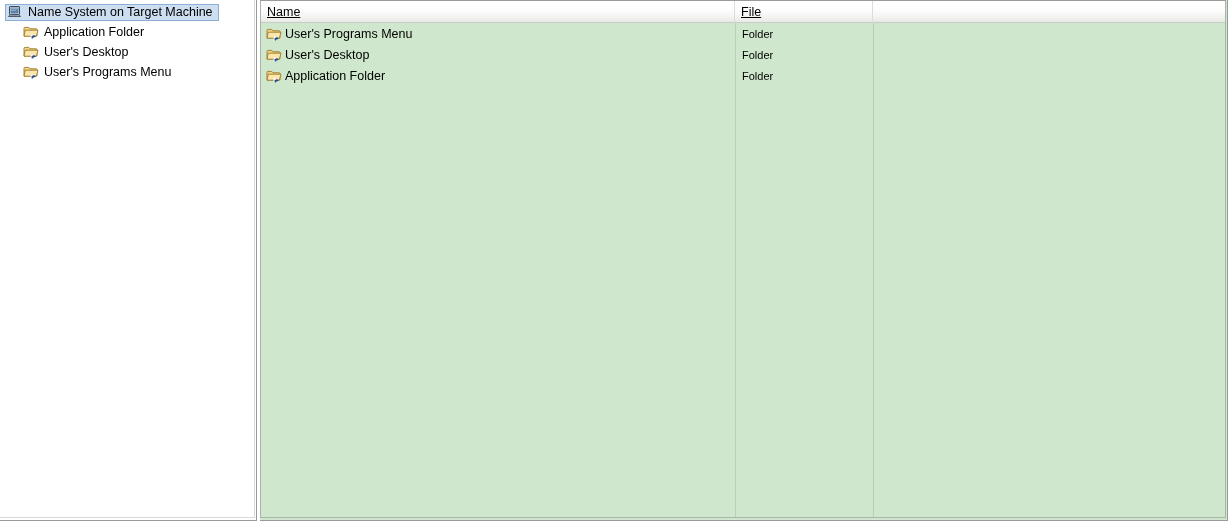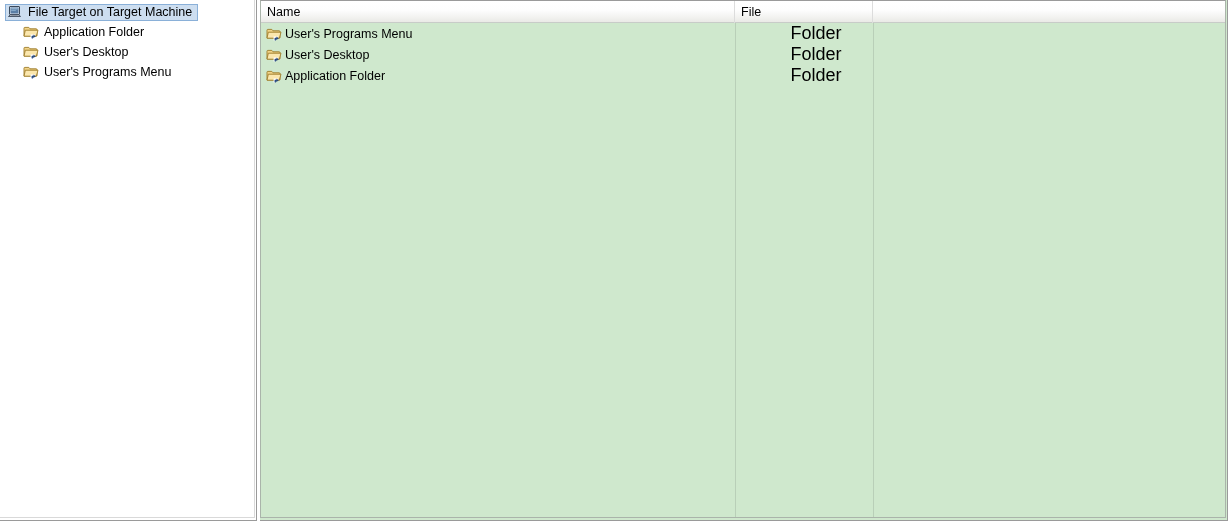--- a/index.html
+++ b/index.html
@@ -102,20 +102,21 @@
   }
 
   
   #list-header {
     position: relative;
     height: 22px;
     background: linear-gradient(to bottom, #ffffff 0%, #fdfdfd 45%, #f3f3f1 75%, #eaeae6 100%);
     border-bottom: 1px solid #c8ccc8;
     display: flex;
     align-items: flex-start;
+    text-decoration: underline;
   }
   .col-head {
     position: relative;
     height: 22px;
     line-height: 22px;
     font-size: 12.5px;
     color: #000;
     padding-left: 6px;
     border-right: 1px solid #dcdcdc;
     overflow: hidden;
@@ -150,24 +151,23 @@
   .cell-name {
     width: 474px;
     padding-left: 5px;
     display: flex;
     align-items: center;
     font-size: 12.5px;
     overflow: hidden;
   }
   .cell-type {
     width: 138px;
-    padding-left: 24px;
-    font-size: 18px;
-    overflow: hidden;
-    text-align: center;
+    padding-left: 7px;
+    font-size: 11px;
+    overflow: hidden;
   }
 </style>
 </head>
 <body>
 
 <div id="root">
 
   <div id="tree-pane">
     <div id="tree-pane-inner">
 
@@ -176,21 +176,21 @@
           <span class="icon">
             <svg width="16" height="16" viewBox="0 0 16 16">
               <rect x="2.5" y="2.5" width="10" height="8" rx="0.5" fill="#dfe6ee" stroke="#3b4a5c" stroke-width="1"></rect>
               <rect x="3.5" y="3.5" width="8" height="6" fill="#5b7fa6"></rect>
               <rect x="4.2" y="4.2" width="6.6" height="1.2" fill="#9dbcd8"></rect>
               <rect x="4.2" y="6" width="4.6" height="0.9" fill="#8cb0d0"></rect>
               <path d="M1.5 12.5 L13.5 12.5 L12 10.8 L3.2 10.8 Z" fill="#c9cfd6" stroke="#3b4a5c" stroke-width="0.9" stroke-linejoin="round"></path>
               <rect x="4.5" y="11.4" width="6" height="0.7" fill="#7d8794"></rect>
             </svg>
           </span>
-          <span class="tree-label">File Target on Target Machine</span>
+          <span class="tree-label">Name System on Target Machine</span>
         </span>
       </div>
 
       <div class="tree-node child">
         <span class="icon">
           <svg width="16" height="16" viewBox="0 0 16 16">
             <path d="M1 4.2 C1 3.7 1.3 3.4 1.8 3.4 L5.8 3.4 L7 4.8 L13.2 4.8 C13.7 4.8 14 5.1 14 5.6 L14 12 L1 12 Z" fill="#f2d489" stroke="#9c7a28" stroke-width="0.9" stroke-linejoin="round"></path>
             <path d="M2.3 6.2 L15 6.2 L13.3 12.2 L1 12.2 Z" fill="#fbe7ae" stroke="#9c7a28" stroke-width="0.9" stroke-linejoin="round"></path>
             <path d="M7.2 10.2 L12.2 10.2 L12.2 15.2 L7.2 15.2 Z" fill="none"></path>
             <rect x="7.6" y="10.6" width="5" height="4.6" fill="#ffffff" stroke="#6f6f6f" stroke-width="0.6" opacity="0"></rect>

